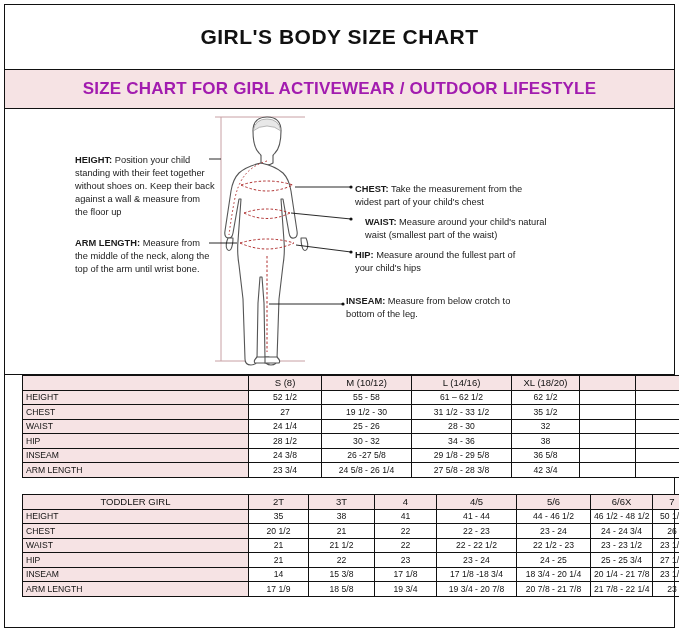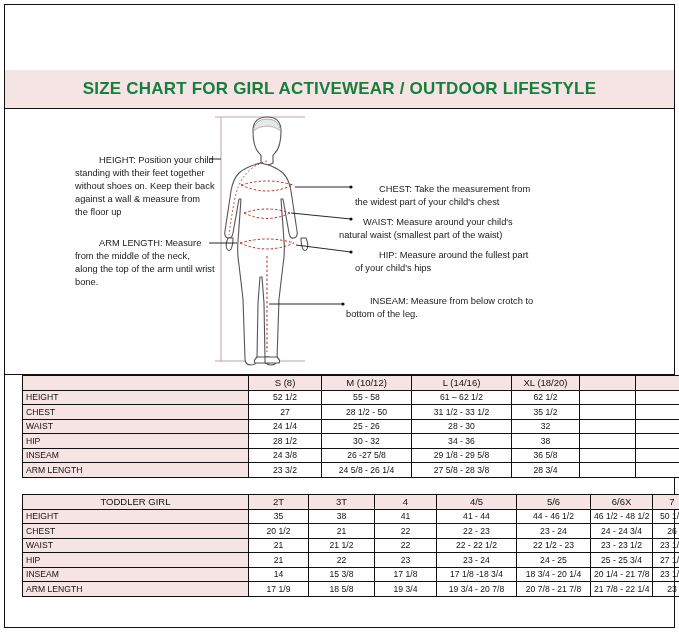--- a/index.html
+++ b/index.html
@@ -58,46 +58,46 @@
     background: #f6e3e4;
     border-bottom: 1px solid #111;
     box-sizing: border-box;
     display: flex;
     align-items: center;
     justify-content: center;
   }
   .subtitle-band .subtitle {
     font-size: 17px;
     font-weight: bold;
-    color: #15803d;
+    color: #a21caf;
     letter-spacing: 0.2px;
   }
 
   
   .figure-area {
     position: absolute;
     left: 5px;
     top: 109px;
     width: 669px;
     height: 266px;
     border-bottom: 1px solid #111;
     box-sizing: border-box;
   }
   .annot {
     position: absolute;
     font-size: 9.3px;
     line-height: 13px;
     color: #1a1a1a;
   }
-  .annot b { font-weight: normal; margin-left: 24px; }
+  .annot b { font-weight: bold; }
 
   .annot-height { left: 70px; top: 45px; width: 140px; }
   .annot-arm    { left: 70px; top: 128px; width: 140px; }
   .annot-chest  { left: 350px; top: 74px; width: 180px; }
-  .annot-waist  { left: 334px; top: 107px; width: 190px; }
+  .annot-waist  { left: 360px; top: 107px; width: 190px; }
   .annot-hip    { left: 350px; top: 140px; width: 180px; }
   .annot-inseam { left: 341px; top: 186px; width: 190px; }
 
   .svg-figure {
     position: absolute;
     left: 0;
     top: 0;
     width: 669px;
     height: 266px;
   }
@@ -149,20 +149,23 @@
 
   #table-youth { left: 5px; top: 375px; width: 669px; }
   #table-toddler { left: 5px; top: 494px; width: 669px; }
 </style>
 </head>
 <body>
 
 <div id="page">
   <div class="outer-frame"></div>
 
+  <div class="title-band">
+    <div class="title">GIRL'S BODY SIZE CHART</div>
+  </div>
 
   <div class="subtitle-band">
     <div class="subtitle">SIZE CHART FOR GIRL ACTIVEWEAR / OUTDOOR LIFESTYLE</div>
   </div>
 
   <div class="figure-area">
 
     <svg class="svg-figure" viewBox="0 0 669 266">
 
       <line x1="216" y1="8" x2="216" y2="252" stroke="#c8a0a4" stroke-width="1"></line>
@@ -307,21 +310,21 @@
             <td class="val">52 1/2</td>
             <td class="val">55 - 58</td>
             <td class="val">61 –  62 1/2</td>
             <td class="val">62 1/2</td>
             <td class="val blank"></td>
             <td class="val blank"></td>
           </tr>
           <tr>
             <td class="rowlabel">CHEST</td>
             <td class="val">27</td>
-            <td class="val">28 1/2 - 50</td>
+            <td class="val">19 1/2 - 30</td>
             <td class="val">31 1/2 - 33 1/2</td>
             <td class="val">35 1/2</td>
             <td class="val blank"></td>
             <td class="val blank"></td>
           </tr>
           <tr>
             <td class="rowlabel">WAIST</td>
             <td class="val">24 1/4</td>
             <td class="val">25  -  26</td>
             <td class="val">28 - 30</td>
@@ -342,24 +345,24 @@
             <td class="rowlabel">INSEAM</td>
             <td class="val">24 3/8</td>
             <td class="val">26 -27 5/8</td>
             <td class="val">29 1/8 - 29 5/8</td>
             <td class="val">36 5/8</td>
             <td class="val blank"></td>
             <td class="val blank"></td>
           </tr>
           <tr>
             <td class="rowlabel">ARM LENGTH</td>
-            <td class="val">23 3/2</td>
+            <td class="val">23 3/4</td>
             <td class="val">24 5/8 - 26 1/4</td>
             <td class="val">27 5/8 -  28 3/8</td>
-            <td class="val">28 3/4</td>
+            <td class="val">42 3/4</td>
             <td class="val blank"></td>
             <td class="val blank"></td>
           </tr>
         </tbody>
     </table>
   </div>
 
   <div class="table-wrap" id="table-toddler">
     <table class="size">
       <colgroup>

